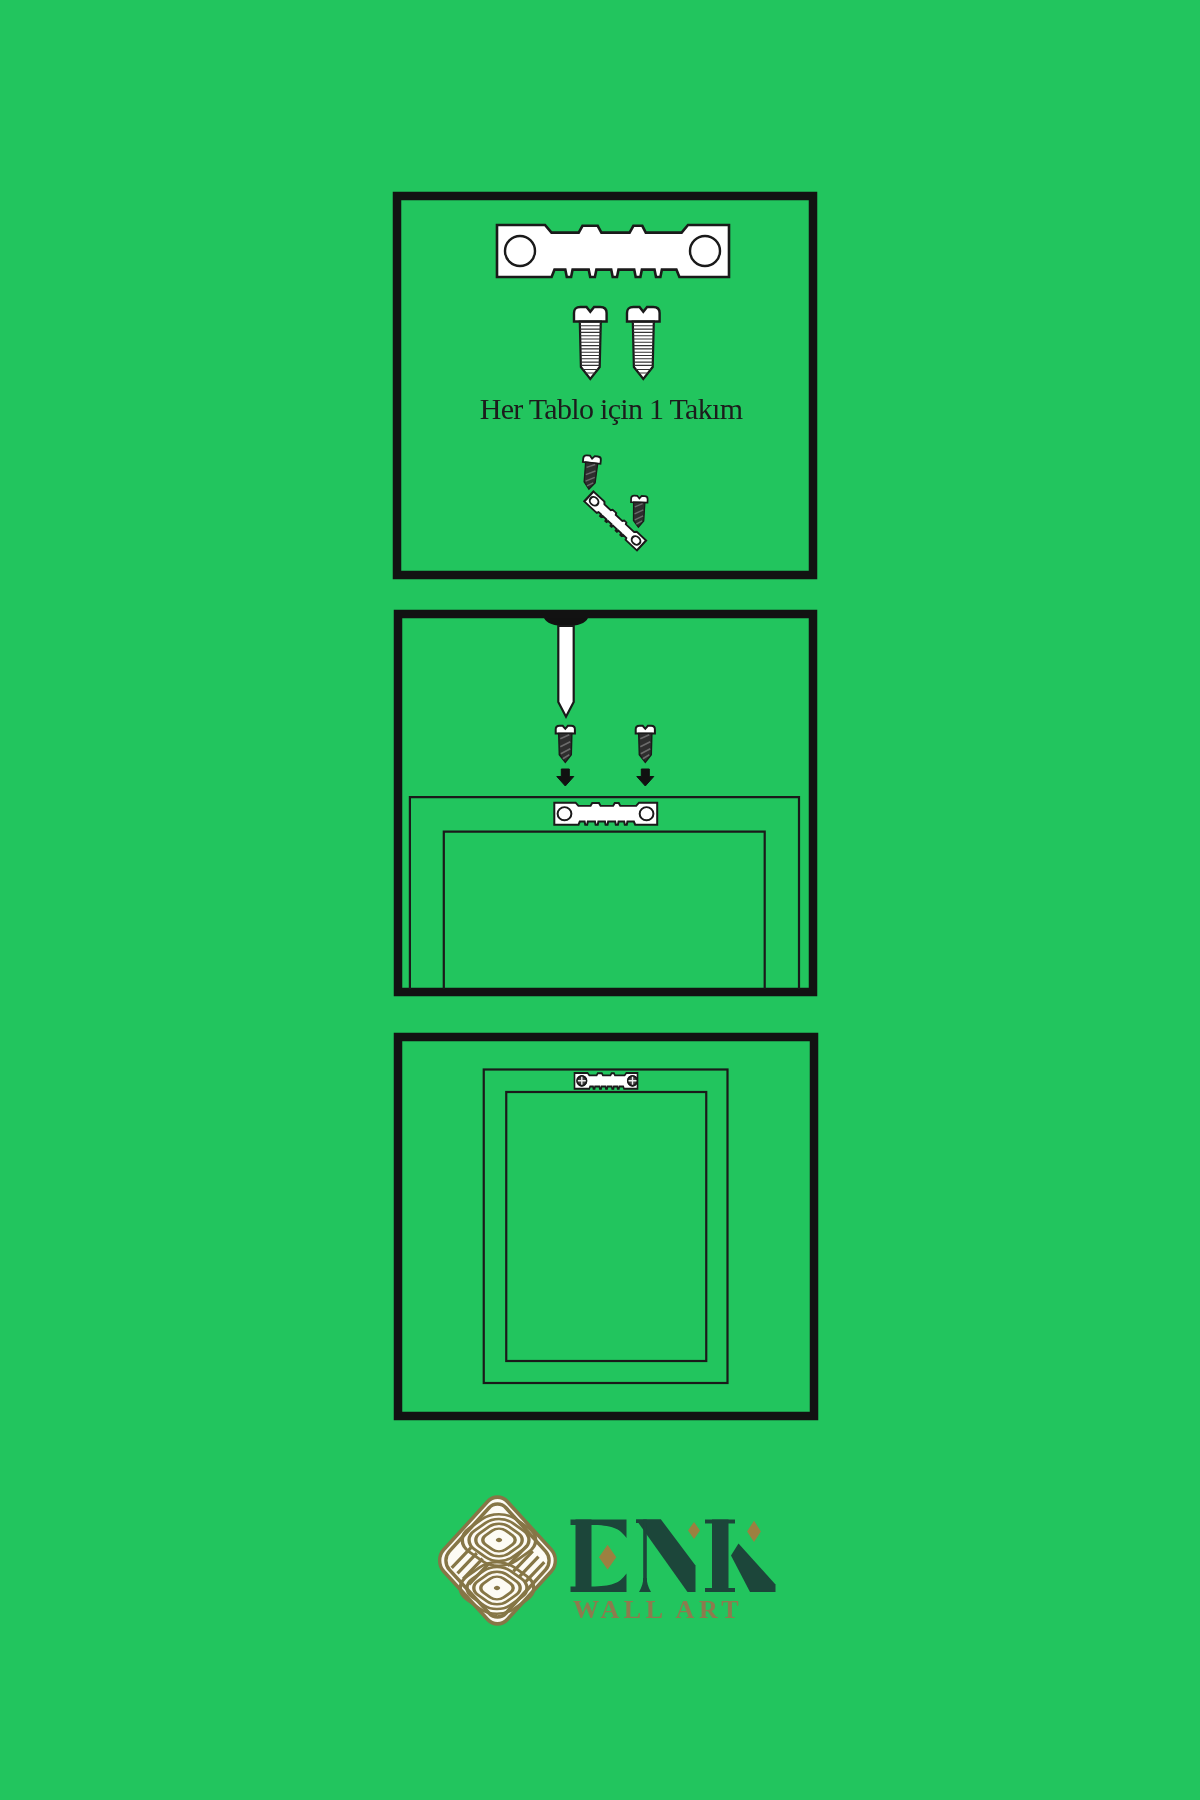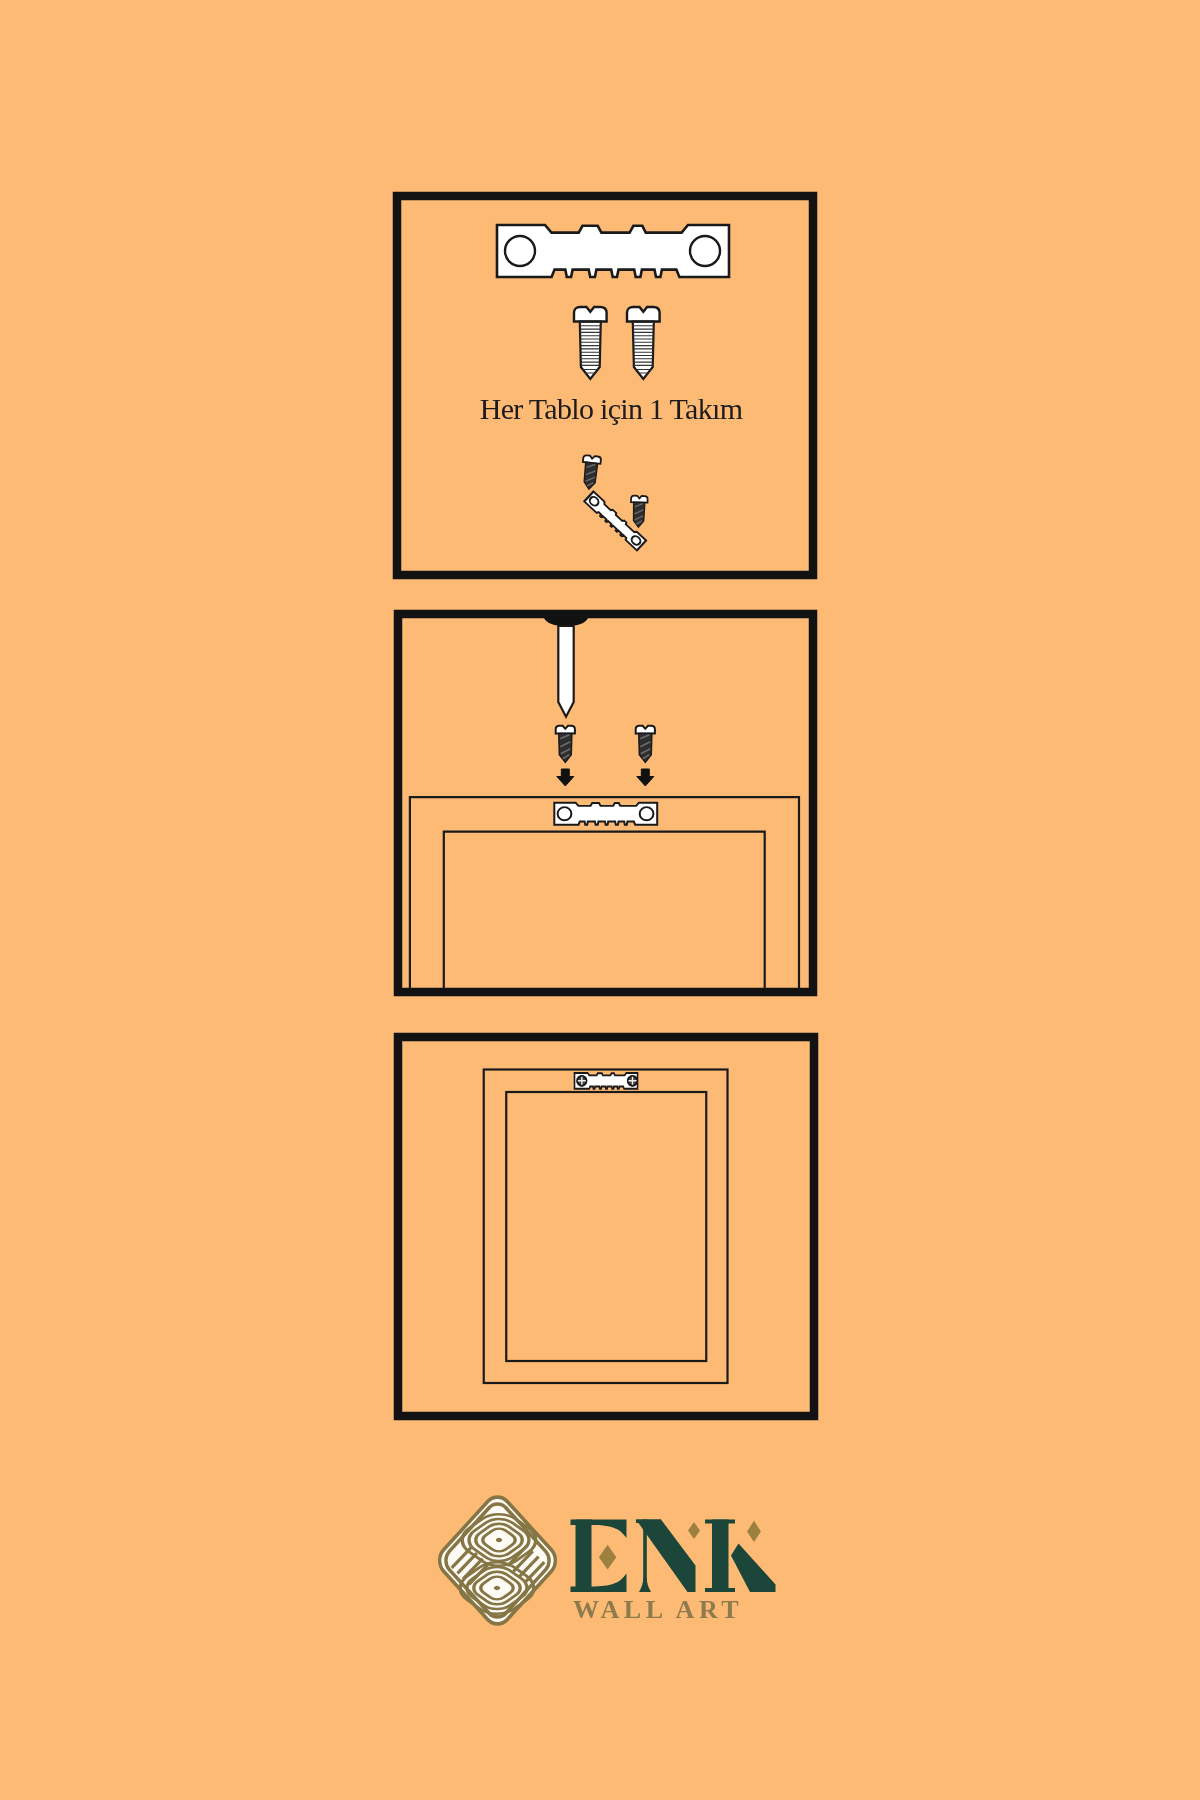--- a/index.html
+++ b/index.html
@@ -1,16 +1,16 @@
 <!DOCTYPE html>
 <html><head>
 <meta charset="utf-8">
 <style>
   html,body{margin:0;padding:0;background:#ffffff;}
-  .page{position:relative;width:1200px;height:1800px;background:#fdba74;overflow:hidden;
+  .page{position:relative;width:1200px;height:1800px;background:#22c55e;overflow:hidden;
         font-family:"Liberation Sans", sans-serif;}
 </style>
 </head>
 <body>
 <div class="page">
 <svg width="1200" height="1800" viewBox="0 0 1200 1800" xmlns="http://www.w3.org/2000/svg">
 <defs>
 
   <path id="plate" d="M0,0 L48,0 L54.5,7.6 L81.7,7.6 L85.5,0.8 L100.7,0.8 L104.4,7.6 L132.6,7.6 L136.4,0.8 L145.3,0.8 L148.8,7.6 L184.6,7.6 L191,0 L232,0 L232,52 L182.4,52 L179.4,44.6 L164.9,44.6 L163.4,52 L159.0,52 L157.5,44.6 L144.9,44.6 L143.4,52 L138.7,52 L137.2,44.6 L121.5,44.6 L120.0,52 L115.7,52 L114.2,44.6 L99.4,44.6 L97.9,52 L93.2,52 L91.7,44.6 L75.6,44.6 L74.1,52 L69.8,52 L68.3,44.6 L57.5,44.6 L54.6,52 L0,52 Z"></path>
   <g id="screwlight">

